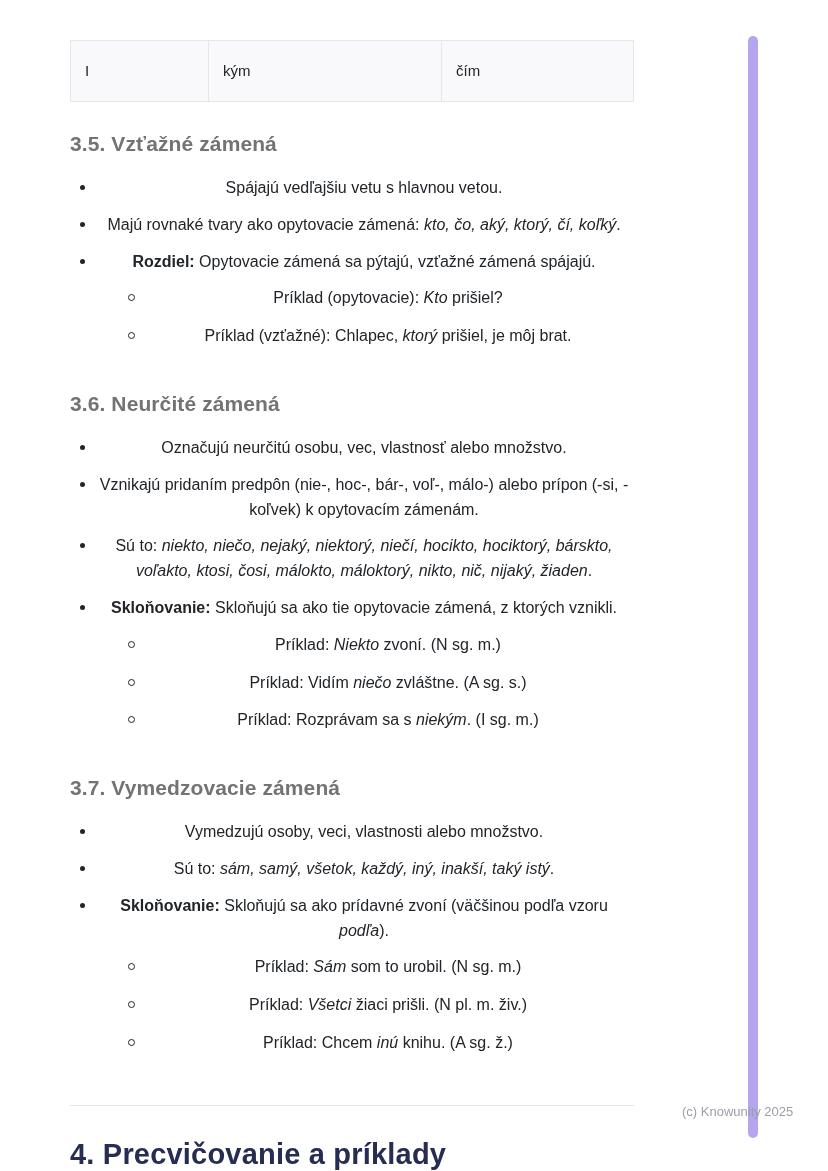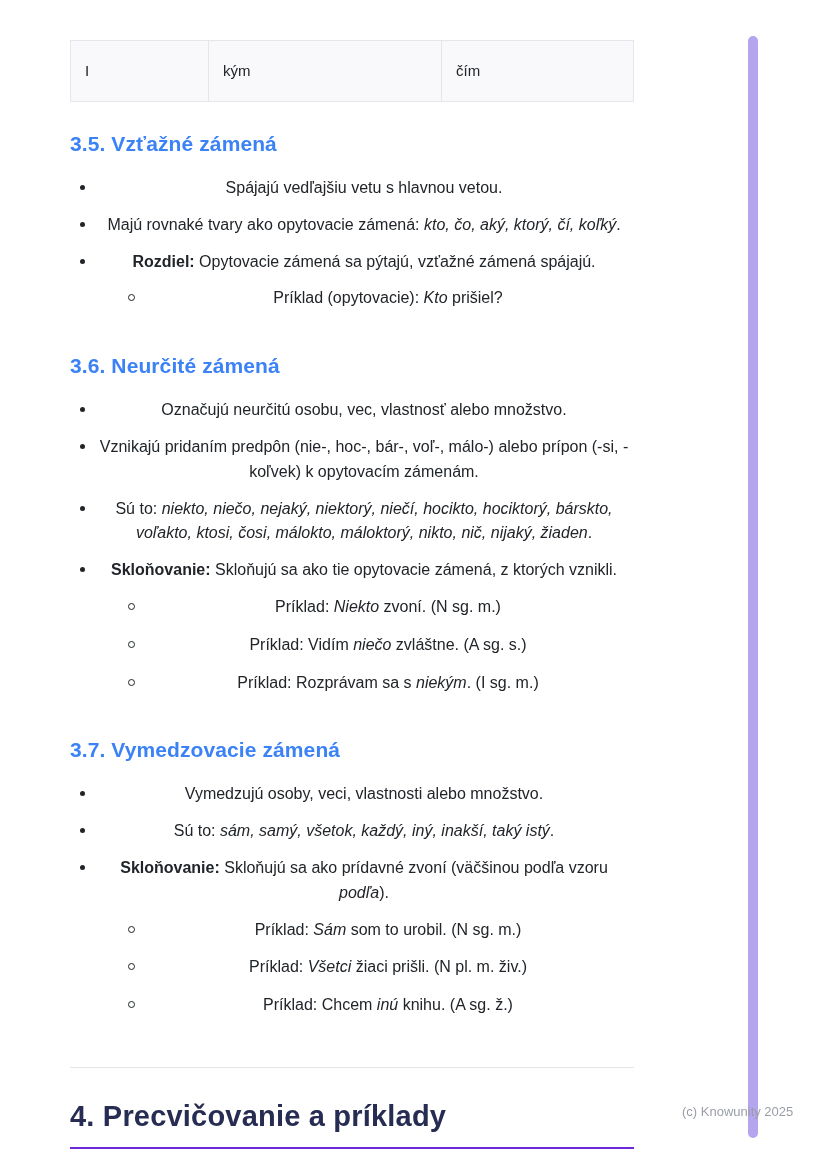--- a/index.html
+++ b/index.html
@@ -23,21 +23,21 @@
   }
   .frag-cell {
     padding: 21px 14px;
     font-size: 15px; line-height: 18px;
     border-right: 1px solid #e6e6ea;
   }
   .frag-cell:last-child { border-right: none; }
 
   
   h2.section-title {
-    color: #3b82f6;
+    color: #737373;
     font-size: 21px; font-weight: 700;
     margin: 30px 0 20px 0;
     letter-spacing: 0.1px;
   }
   h1.main-title {
     color: #272c52;
     font-size: 29px; font-weight: 700;
     margin-top: 32px;
     padding-bottom: 14px;
     border-bottom: 2px solid #6d28d9;
@@ -120,20 +120,24 @@
   </div>
   <div class="li">
     <span class="marker disc"></span>
     <span class="txt">
       <span><span class="bold">Rozdiel:</span><span> Opytovacie zámená sa pýtajú, vzťažné zámená spájajú.</span></span>
       <div class="sublist">
         <div class="li">
           <span class="marker circle"></span>
           <span class="txt"><span>Príklad (opytovacie): </span><span class="italic">Kto</span><span> prišiel?</span></span>
         </div>
+        <div class="li">
+          <span class="marker circle"></span>
+          <span class="txt"><span>Príklad (vzťažné): Chlapec, </span><span class="italic">ktorý</span><span> prišiel, je môj brat.</span></span>
+        </div>
       </div>
     </span>
   </div>
 
   <h2 class="section-title">3.6. Neurčité zámená</h2>
 
   <div class="li">
     <span class="marker disc"></span>
     <span class="txt"><span>Označujú neurčitú osobu, vec, vlastnosť alebo množstvo.</span></span>
   </div>

